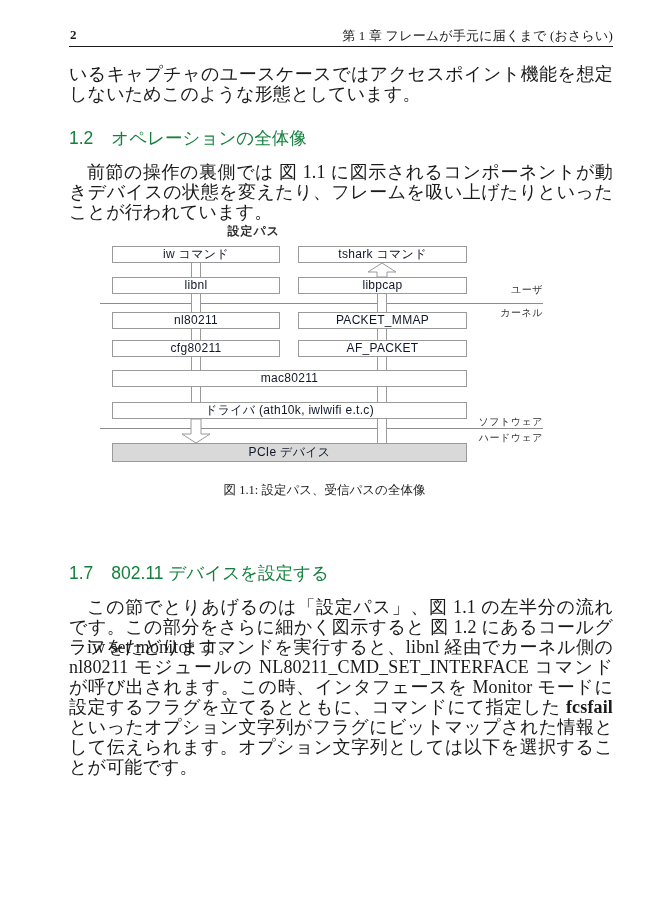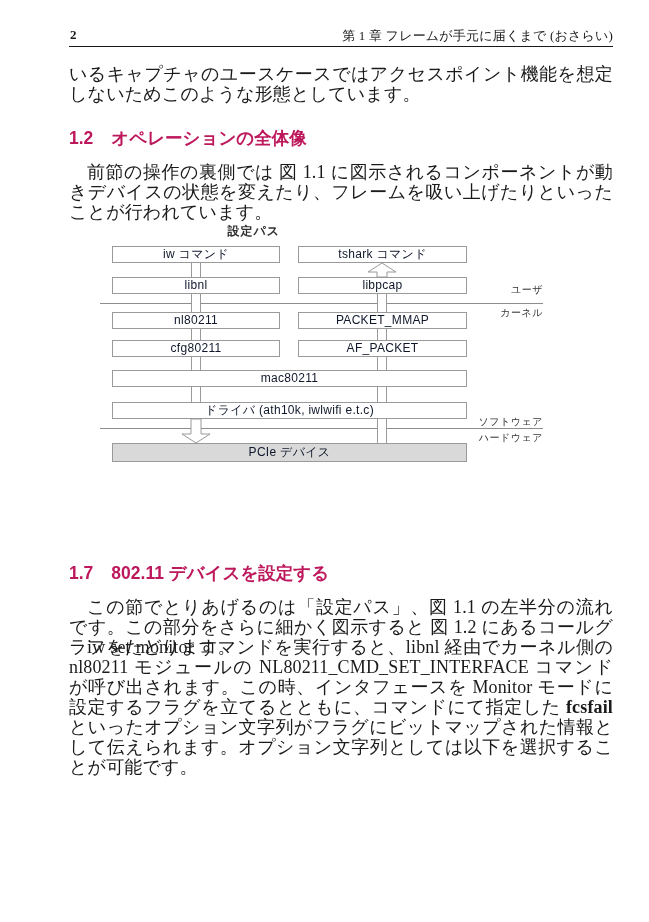--- a/index.html
+++ b/index.html
@@ -18,21 +18,21 @@
   
   .para{font-size:18px;line-height:20px;text-align:justify;letter-spacing:.15px;}
   .indent{text-indent:1em;}
   #para-intro{left:69px;top:64px;width:544px;}
   #para-overview{left:69px;top:162px;width:544px;}
   #para-config{left:69px;top:597px;width:544px;}
   #para-iwset{left:69px;top:637px;width:544px;}
   .bold{font-weight:bold;}
 
   
-  .sec-heading{font-family:"Liberation Sans","DejaVu Sans",sans-serif;font-weight:bold;font-size:17.5px;color:#be185d;white-space:nowrap;}
+  .sec-heading{font-family:"Liberation Sans","DejaVu Sans",sans-serif;font-weight:normal;font-size:17.5px;color:#15803d;white-space:nowrap;}
   #h12{left:69px;top:126px;}
   #h13{left:69px;top:561px;}
   .sec-num{margin-right:18px;}
 
   
   #figure{left:0;top:222px;width:649px;height:250px;font-family:"Liberation Sans","DejaVu Sans",sans-serif;}
   .col-title{position:absolute;top:1px;font-size:12px;font-weight:600;color:#2e2e2e;text-align:right;letter-spacing:1px;}
   .ct-l{left:112px;width:168px;}
   .ct-r{left:298px;width:169px;}
   .dbox{
@@ -124,20 +124,21 @@
     <div class="dbox rcol r1">tshark コマンド</div>
     <div class="dbox rcol r2">libpcap</div>
     <div class="dbox rcol r3">PACKET_MMAP</div>
     <div class="dbox rcol r4">AF_PACKET</div>
 
     <div class="dbox full rmac">mac80211</div>
     <div class="dbox full rdrv">ドライバ (ath10k, iwlwifi e.t.c)</div>
     <div class="dbox full pcie">PCIe デバイス</div>
   </div>
 
+  <div class="abs" id="caption">図 1.1: 設定パス、受信パスの全体像</div>
 
   <div class="abs sec-heading" id="h13">
     <span class="sec-num">1.7</span><span>802.11 デバイスを設定する</span>
   </div>
 
   <div class="abs para indent" id="para-config">この節でとりあげるのは「設定パス」、図 1.1 の左半分の流れです。この部分をさらに細かく図示すると 図 1.2 にあるコールグラフをたどります。</div>
 
   <div class="abs para indent" id="para-iwset">
     <span>iw set monitor コマンドを実行すると、libnl 経由でカーネル側の nl80211 モジュールの NL80211_CMD_SET_INTERFACE コマンドが呼び出されます。この時、インタフェースを Monitor モードに設定するフラグを立てるとともに、コマンドにて指定した </span><span class="bold">fcsfail</span><span> といったオプション文字列がフラグにビットマップされた情報として伝えられます。オプション文字列としては以下を選択することが可能です。</span>
   </div>

